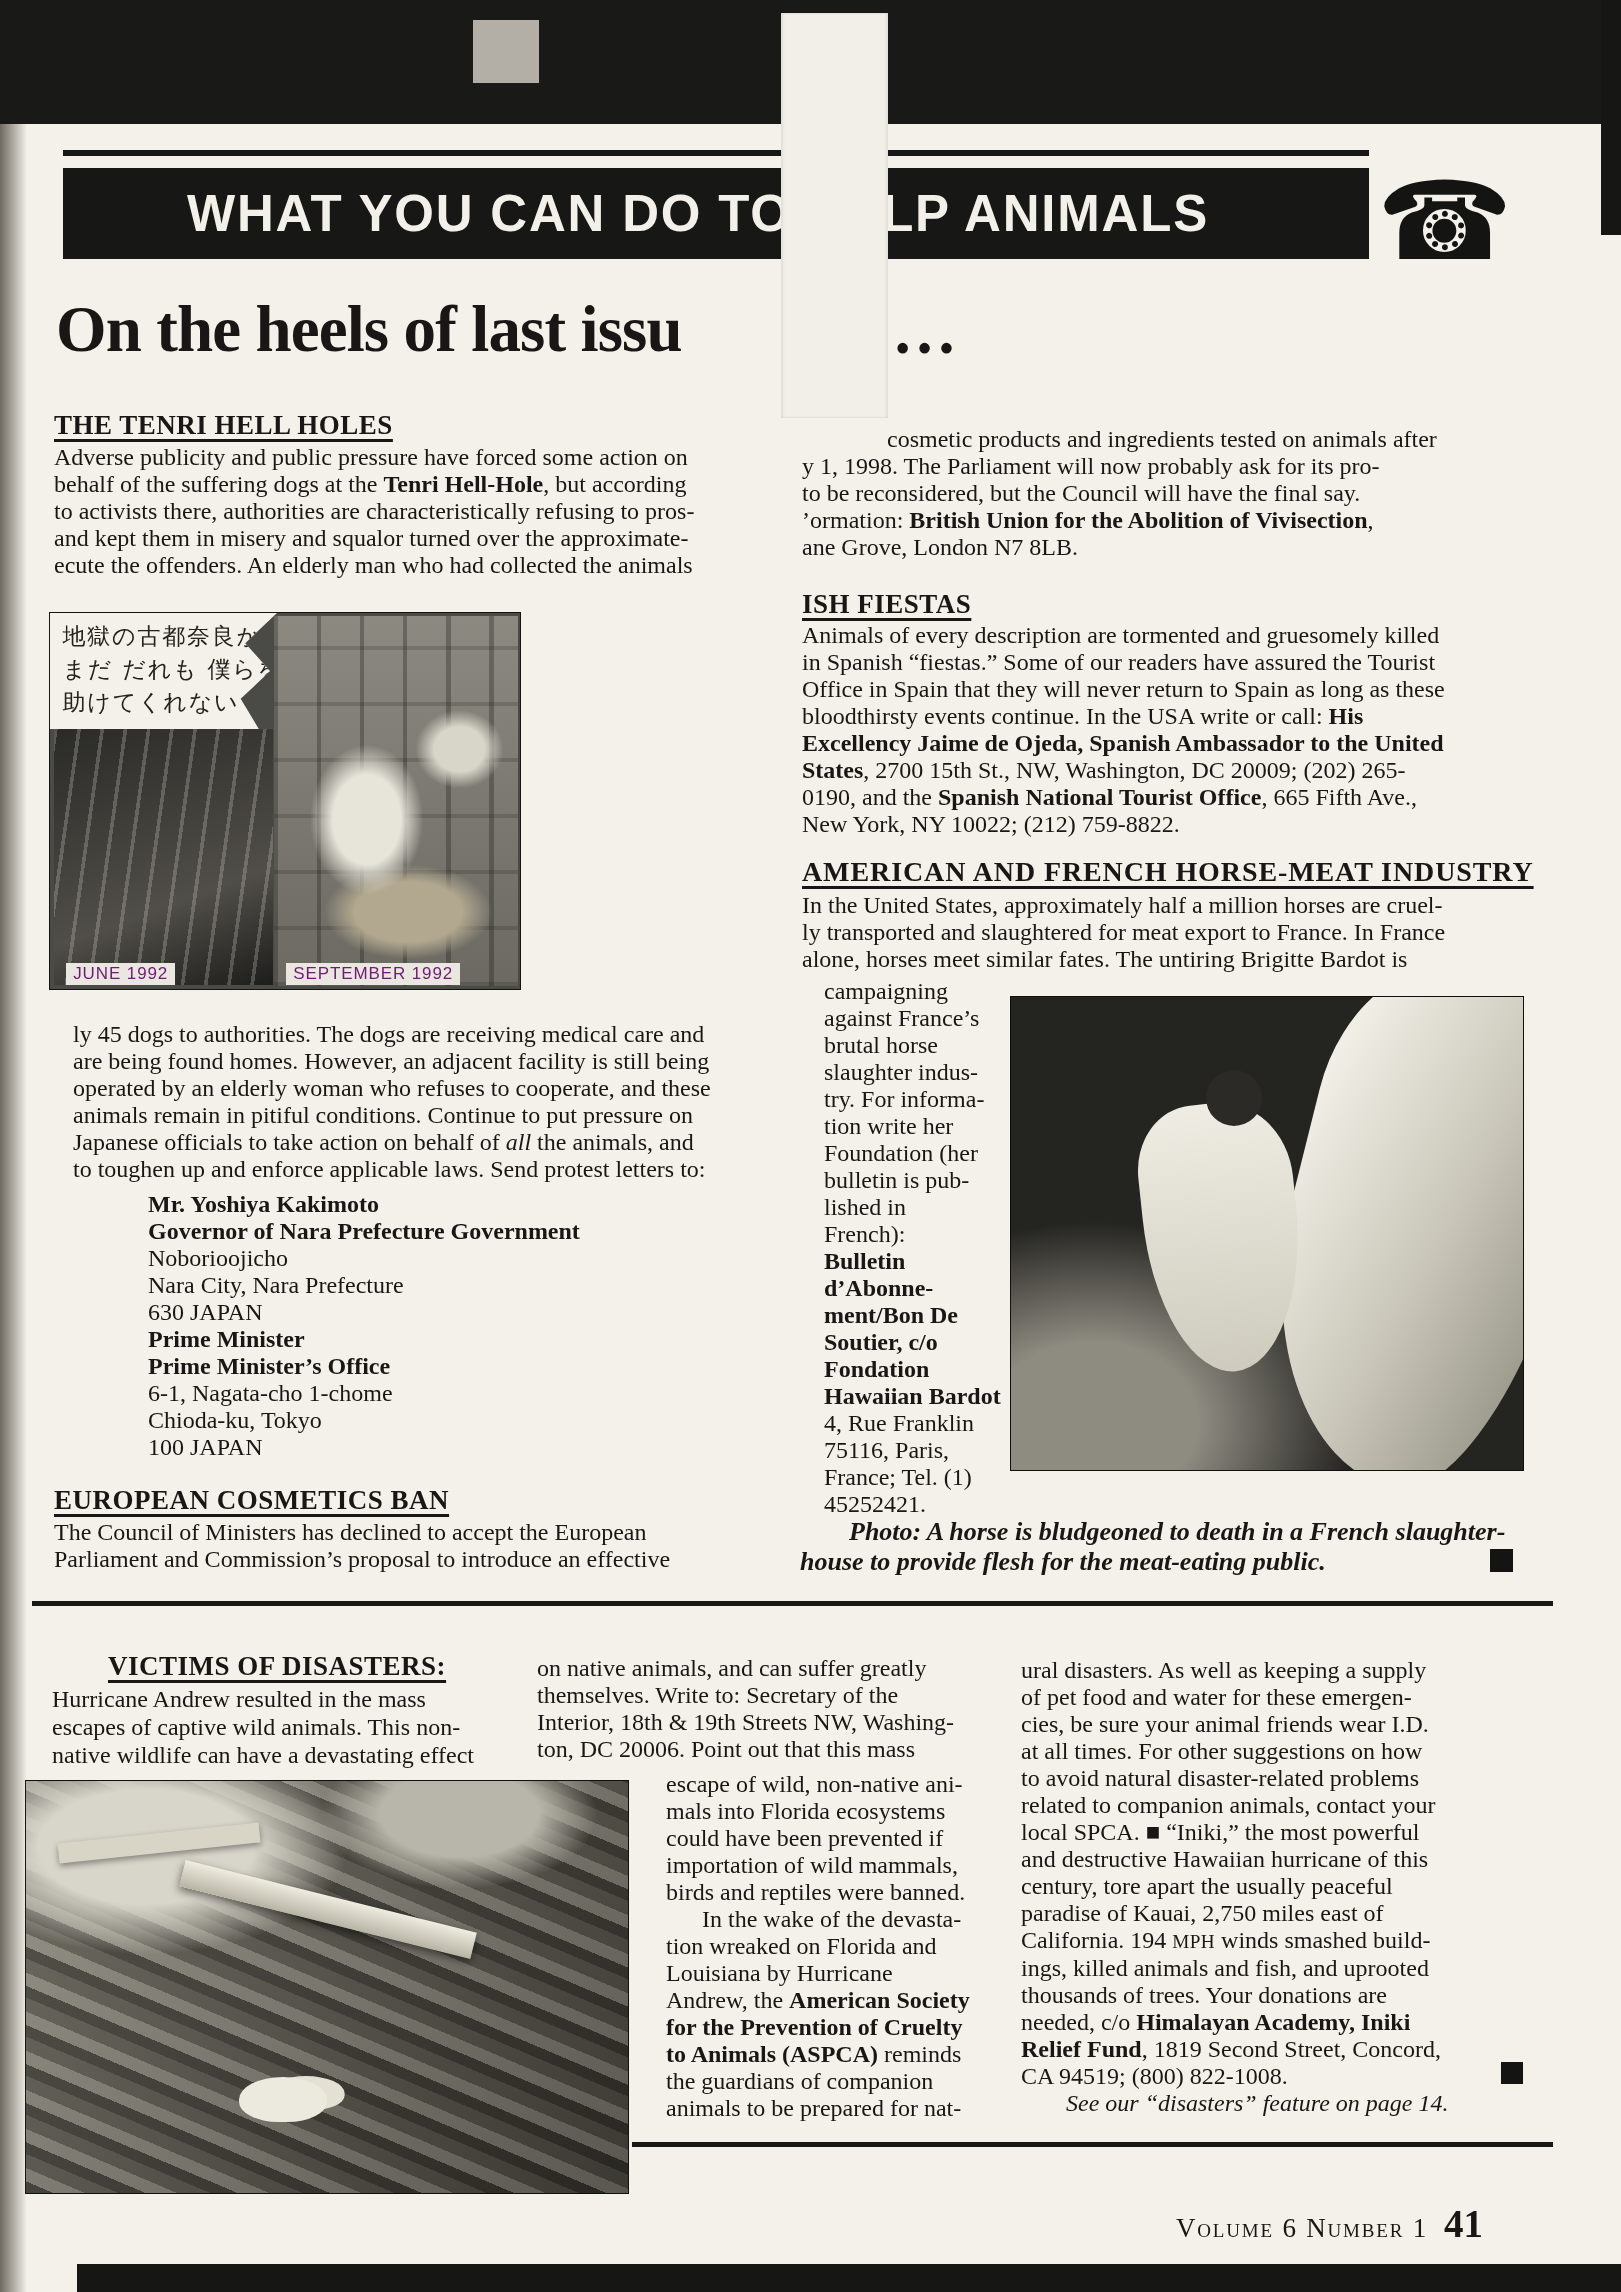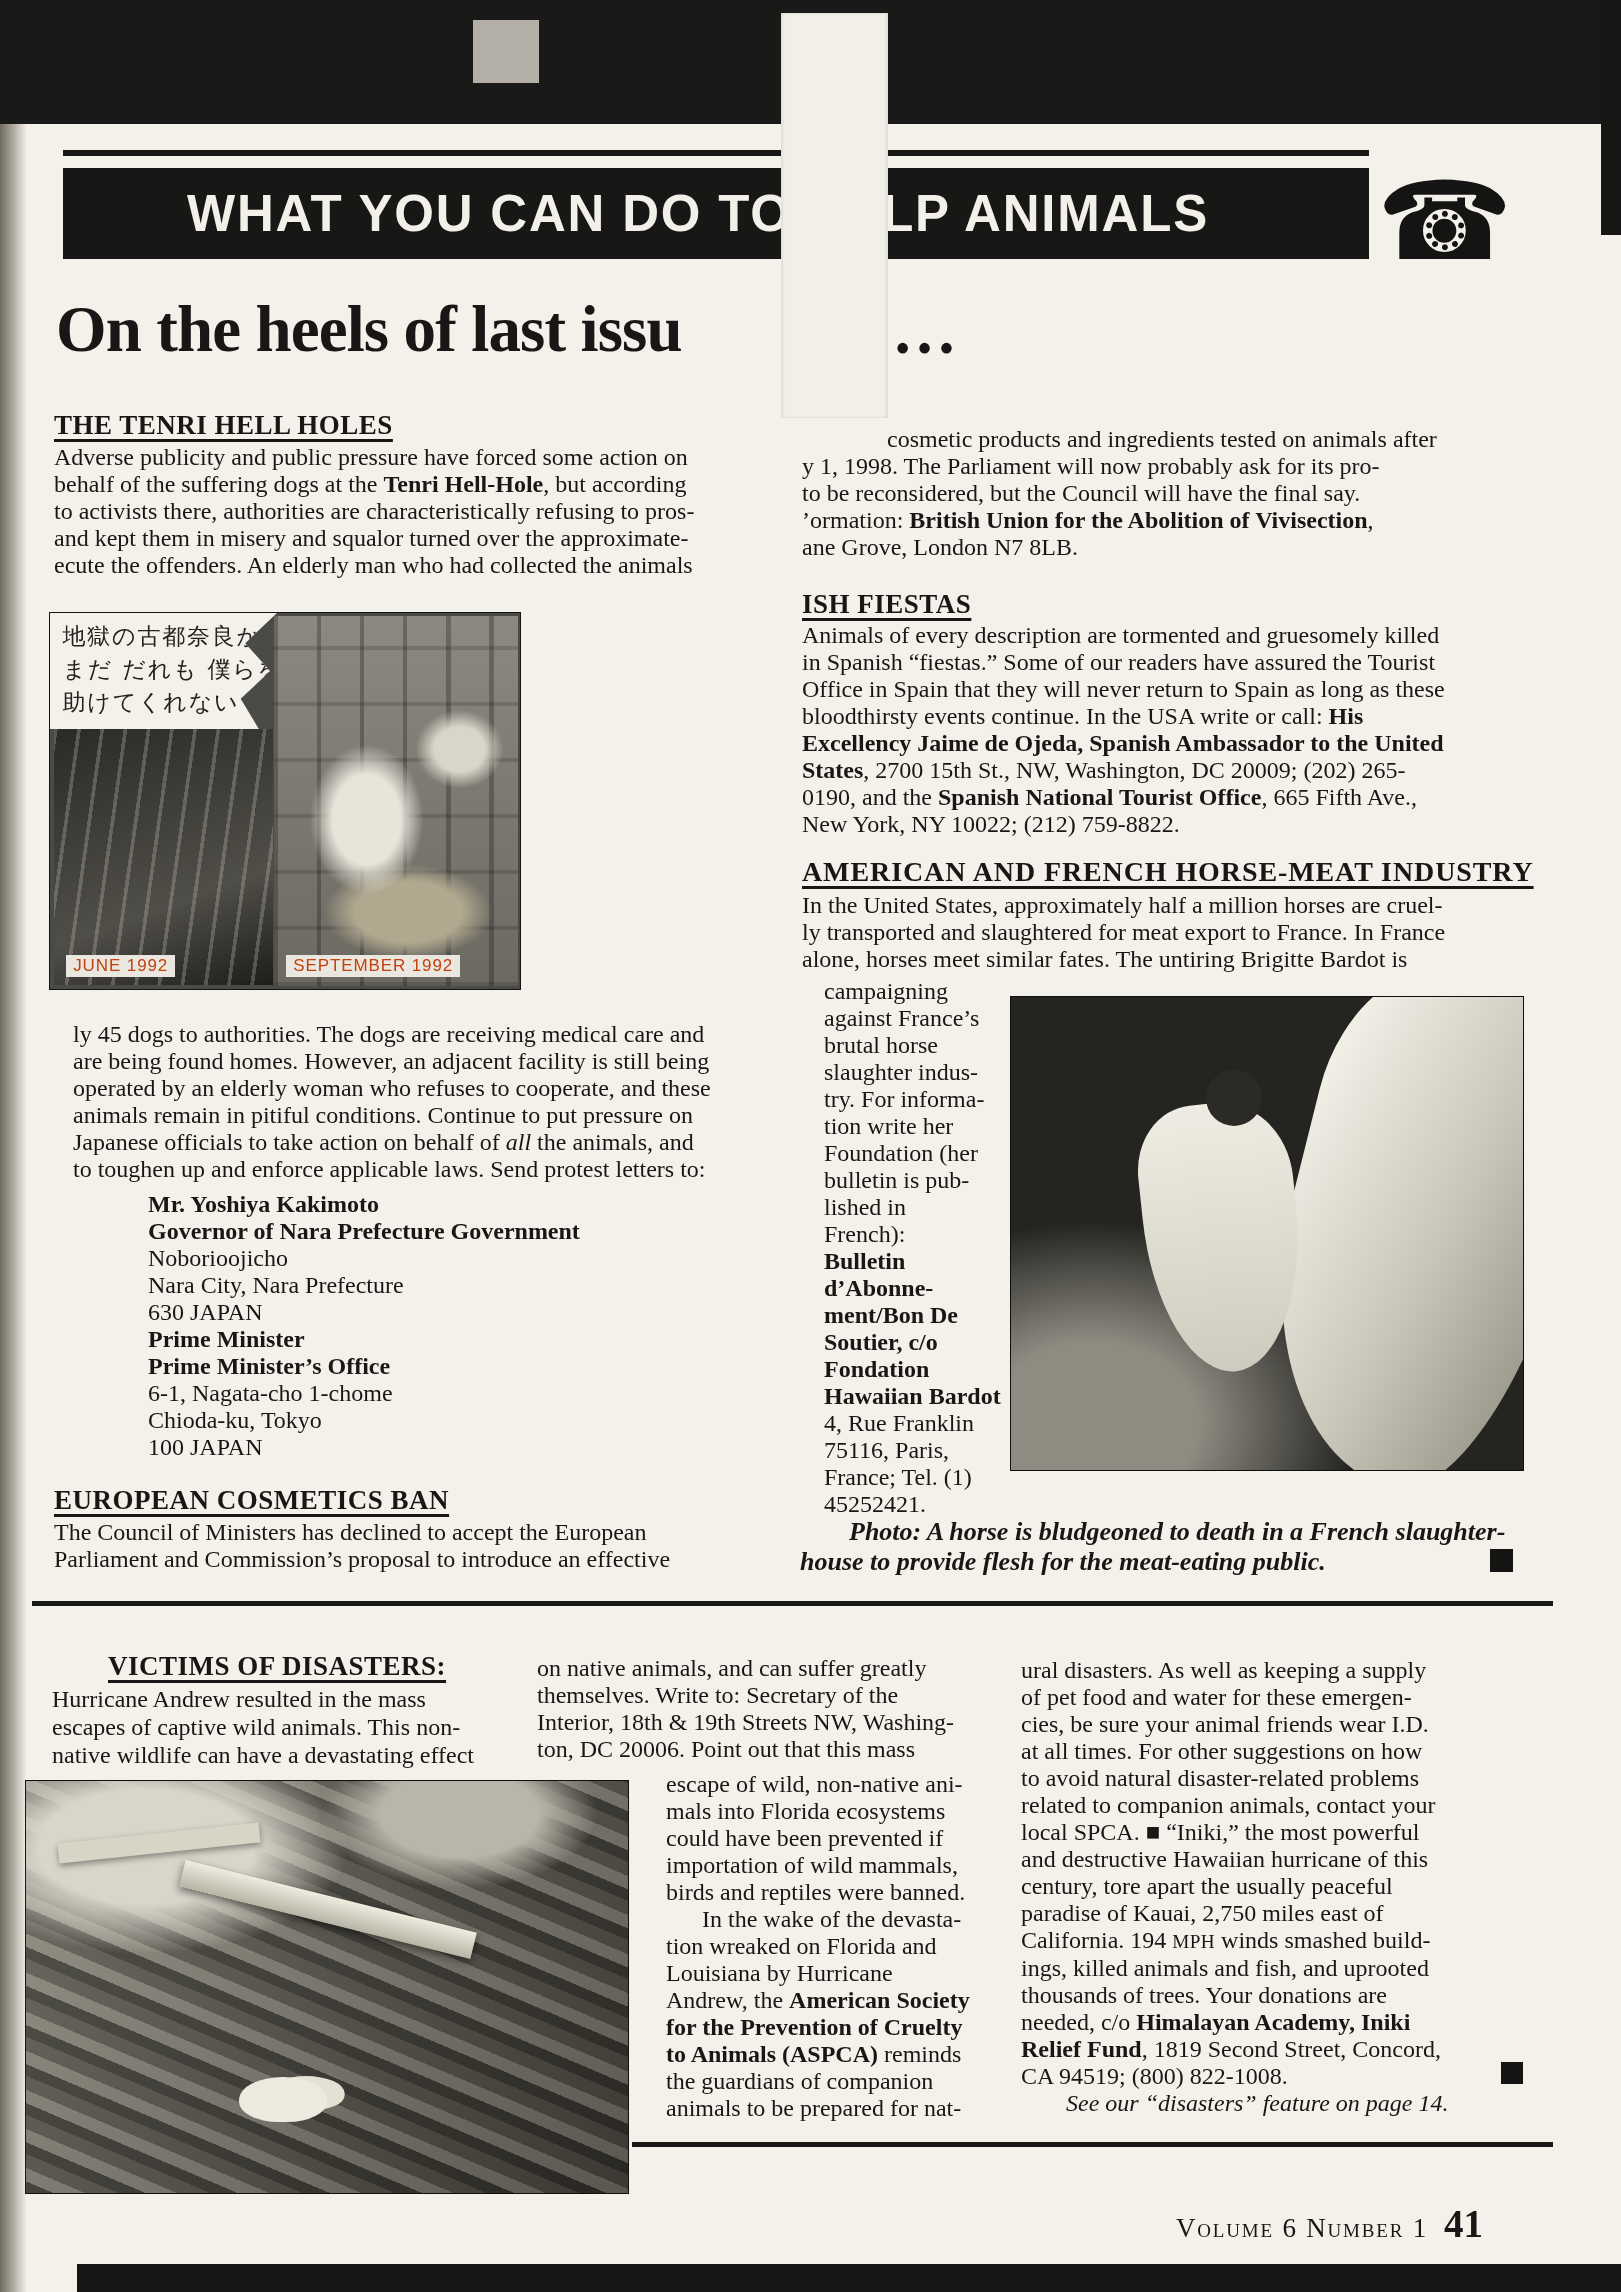--- a/index.html
+++ b/index.html
@@ -76,22 +76,22 @@
   .dogs-left{position:absolute;left:3.6px;top:116px;width:219px;height:256px;
     background:repeating-linear-gradient(98deg,rgba(205,203,192,.28) 0 3.6px,rgba(0,0,0,0) 3.6px 23px),
       linear-gradient(160deg,#2a2a27,#504e48 65%,#1d1d1b);}
   .dogs-right{position:absolute;left:224px;top:2.7px;width:244px;height:370px;
     background:radial-gradient(81px 107px at 38% 55%,#e7e5da 0 42%,rgba(231,229,218,0) 70%),
       radial-gradient(63px 56px at 76% 36%,#d8d5c9 0 40%,rgba(216,213,201,0) 70%),
       radial-gradient(112px 63px at 55% 80%,#b2a890 0 48%,rgba(178,168,144,0) 75%),
       repeating-linear-gradient(90deg,rgba(22,22,20,.3) 0 4.5px,rgba(0,0,0,0) 4.5px 43px),
       repeating-linear-gradient(0deg,rgba(22,22,20,.18) 0 3.6px,rgba(0,0,0,0) 3.6px 56px),
       linear-gradient(#8b8980,#6b6961);}
-  .chip{position:absolute;background:#e9e7df;color:#c2410c;font-family:"Liberation Sans",sans-serif;
-    font-size:17px;letter-spacing:0.9px;padding:0.9px 7.2px;white-space:nowrap;}
+  .chip{position:absolute;background:#e9e7df;color:#701a75;font-family:"Liberation Sans",sans-serif;
+    font-size:17px;letter-spacing:0.9px;padding:0.9px 7.2px;white-space:nowrap;margin-top:8px;}
   .chip-june{left:16px;top:342px;}
   .chip-sept{left:236px;top:342px;}
   
   .horse{position:absolute;left:1010px;top:996px;width:514px;height:475px;overflow:hidden;
     border:1.8px solid #0f0f0d;box-sizing:border-box;z-index:5;
     background:radial-gradient(376px 287px at 16% 90%,#8e8b81 0 28%,rgba(41,41,38,0) 70%),#242421;}
   .horse-body{position:absolute;right:-45px;top:-36px;width:278px;height:528px;
     background:linear-gradient(105deg,#f0eee5 10%,#c8c5b8 55%,#8e8b7f);
     border-radius:45% 55% 40% 60%/30% 40% 60% 50%;transform:rotate(14deg);}
   .worker{position:absolute;left:134px;top:106px;width:154px;height:269px;

